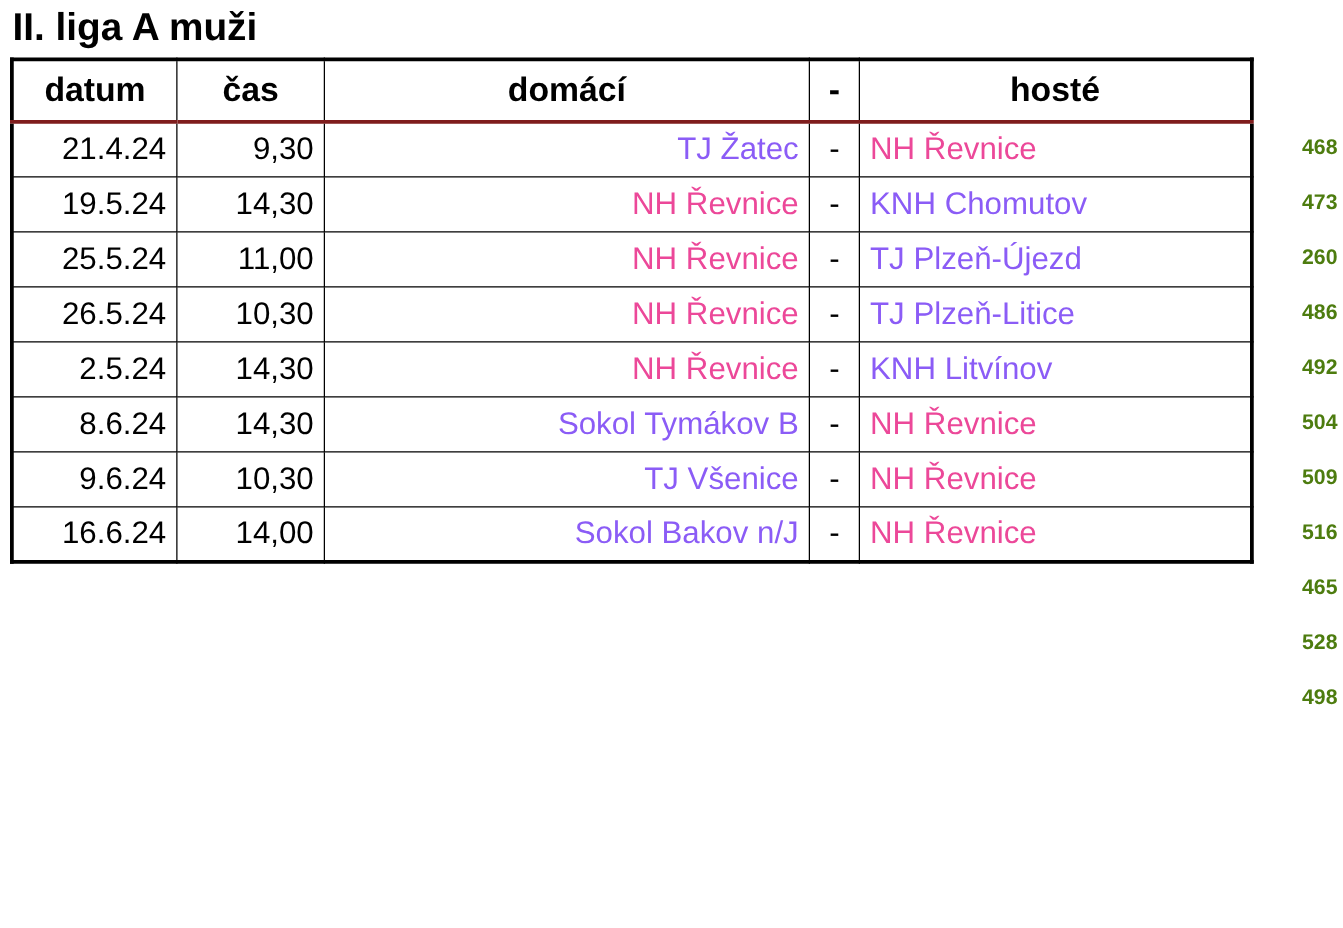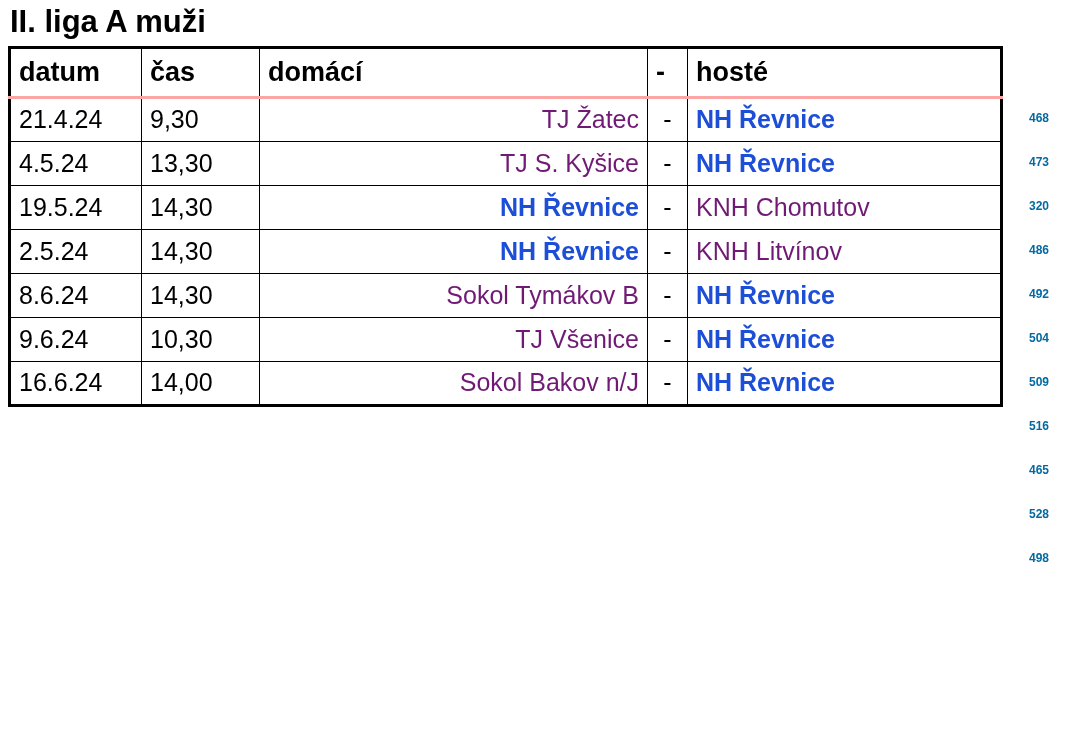--- a/index.html
+++ b/index.html
@@ -48,59 +48,60 @@
     border: 1px solid #000000;
     font-size: 25px;
     padding: 2px 8px;
     height: 44px;
     box-sizing: border-box;
     overflow: hidden;
     white-space: nowrap;
   }
   table.schedule thead th {
     font-weight: bold;
-    text-align: left;
+    text-align: center;
     font-size: 27px;
     height: 50px;
-    border-bottom: 3px solid #fca5a5;
+    border-bottom: 3px solid #7f1d1d;
   }
   table.schedule thead th.th-dash {
     font-size: 27px;
   }
   td.datum, td.cas {
+    text-align: right;
   }
   td.domaci {
     text-align: right;
   }
   td.dash {
     text-align: center;
   }
   td.hoste {
     text-align: left;
   }
   .home-team {
-    color: #1d4ed8;
-    font-weight: bold;
+    color: #ec4899;
+    font-weight: normal;
   }
   .plain-team {
-    color: #701a75;
+    color: #8b5cf6;
   }
   .ref-col {
     position: absolute;
     top: 50px;
     left: 1000px;
     width: 62px;
   }
   .ref-item {
-    font-size: 12px;
+    font-size: 17px;
     font-weight: bold;
     height: 44px;
     line-height: 44px;
-    text-align: center;
-    color: #0369a1;
+    text-align: right;
+    color: #4d7c0f;
   }
 </style>
 </head>
 <body>
 
 <div class="page">
 
   <h1 class="title">II. liga A muži</h1>
 
   <div class="table-wrap">
@@ -123,32 +124,39 @@
       </thead>
       <tbody id="schedule-body">
           <tr>
             <td class="datum"><span>21.4.24</span></td>
             <td class="cas"><span>9,30</span></td>
             <td class="domaci"><span class="plain-team">TJ Žatec</span></td>
             <td class="dash"><span>-</span></td>
             <td class="hoste"><span class="home-team">NH Řevnice</span></td>
           </tr>
           <tr>
-            <td class="datum"><span>4.5.24</span></td>
-            <td class="cas"><span>13,30</span></td>
-            <td class="domaci"><span class="plain-team">TJ S. Kyšice</span></td>
-            <td class="dash"><span>-</span></td>
-            <td class="hoste"><span class="home-team">NH Řevnice</span></td>
-          </tr>
-          <tr>
             <td class="datum"><span>19.5.24</span></td>
             <td class="cas"><span>14,30</span></td>
             <td class="domaci"><span class="home-team">NH Řevnice</span></td>
             <td class="dash"><span>-</span></td>
             <td class="hoste"><span class="plain-team">KNH Chomutov</span></td>
+          </tr>
+          <tr>
+            <td class="datum"><span>25.5.24</span></td>
+            <td class="cas"><span>11,00</span></td>
+            <td class="domaci"><span class="home-team">NH Řevnice</span></td>
+            <td class="dash"><span>-</span></td>
+            <td class="hoste"><span class="plain-team">TJ Plzeň-Újezd</span></td>
+          </tr>
+          <tr>
+            <td class="datum"><span>26.5.24</span></td>
+            <td class="cas"><span>10,30</span></td>
+            <td class="domaci"><span class="home-team">NH Řevnice</span></td>
+            <td class="dash"><span>-</span></td>
+            <td class="hoste"><span class="plain-team">TJ Plzeň-Litice</span></td>
           </tr>
           <tr>
             <td class="datum"><span>2.5.24</span></td>
             <td class="cas"><span>14,30</span></td>
             <td class="domaci"><span class="home-team">NH Řevnice</span></td>
             <td class="dash"><span>-</span></td>
             <td class="hoste"><span class="plain-team">KNH Litvínov</span></td>
           </tr>
           <tr>
             <td class="datum"><span>8.6.24</span></td>
@@ -170,21 +178,21 @@
             <td class="domaci"><span class="plain-team">Sokol Bakov n/J</span></td>
             <td class="dash"><span>-</span></td>
             <td class="hoste"><span class="home-team">NH Řevnice</span></td>
           </tr>
         </tbody>
     </table>
 
     <div class="ref-col" id="ref-col">
         <div class="ref-item">468</div>
         <div class="ref-item">473</div>
-        <div class="ref-item">320</div>
+        <div class="ref-item">260</div>
         <div class="ref-item">486</div>
         <div class="ref-item">492</div>
         <div class="ref-item">504</div>
         <div class="ref-item">509</div>
         <div class="ref-item">516</div>
         <div class="ref-item">465</div>
         <div class="ref-item">528</div>
         <div class="ref-item">498</div>
       </div>
   </div>

